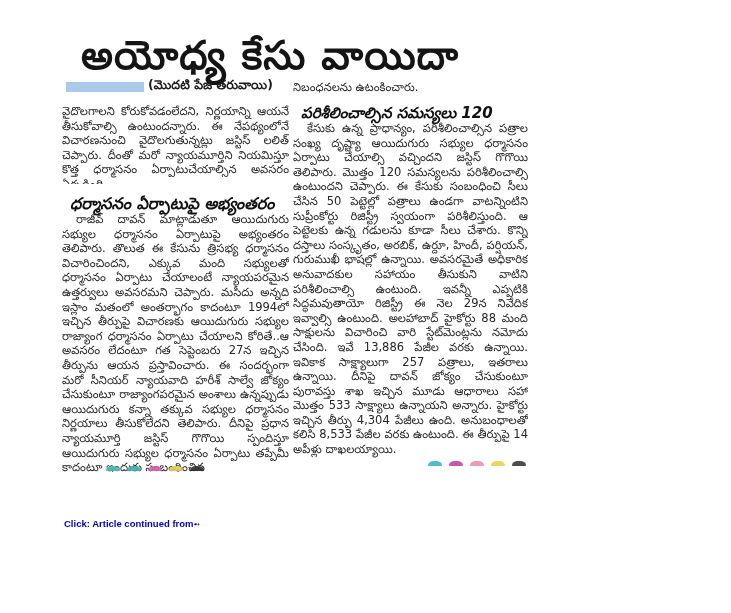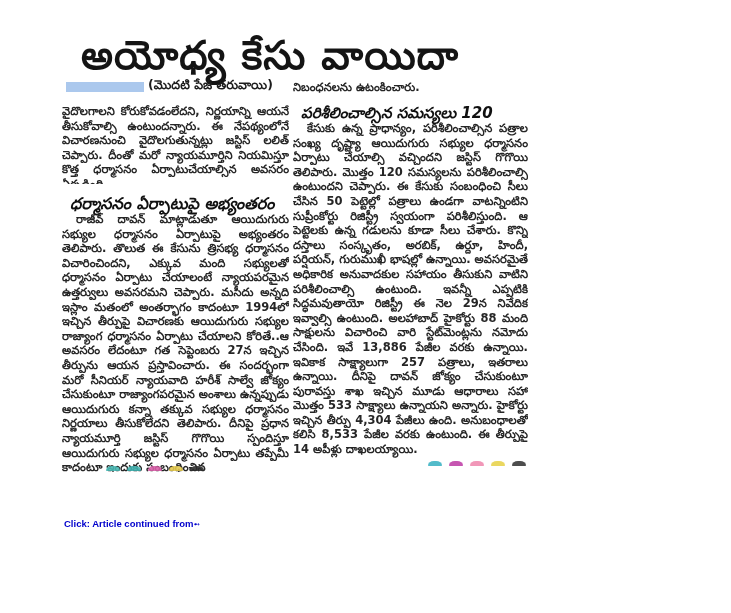--- a/index.html
+++ b/index.html
@@ -23,21 +23,20 @@
   .subtitle{
     position:absolute;left:128px;top:77px;width:165px;margin:0;
     font-size:12.5px;font-weight:700;color:#1c1c1c;text-align:center;
     white-space:nowrap;
   }
 
   .body-text{
     position:absolute;margin:0;
     font-size:11.5px;line-height:14.6px;text-align:justify;color:#262626;
     overflow:hidden;
-    font-weight:bold;
   }
   .indent{text-indent:14px;}
 
   .section-heading{
     position:absolute;margin:8px;
     font-size:16px;font-weight:700;font-style:italic;color:#101010;
     white-space:nowrap;
   }
 
   #left-para-1{left:62px;top:104px;width:227px;height:80px;}

